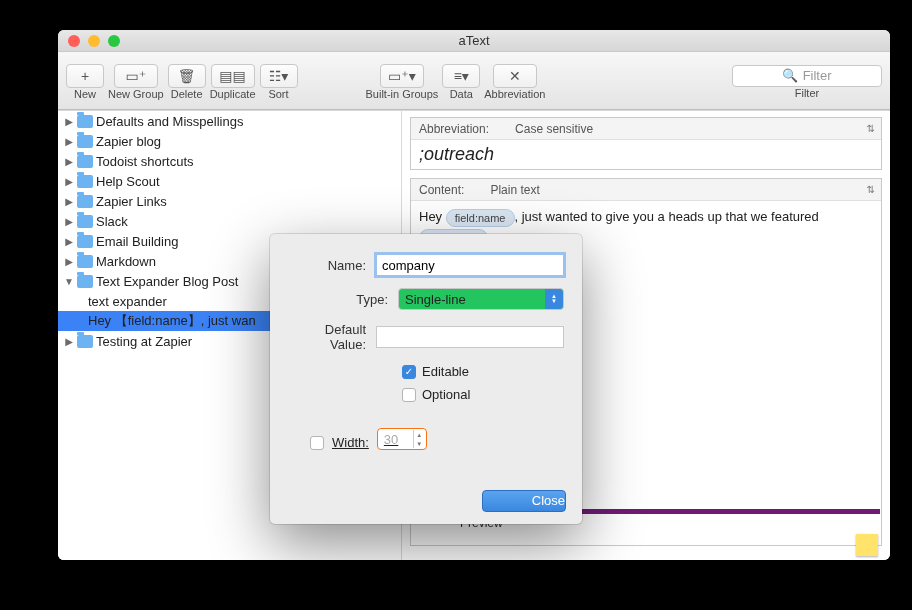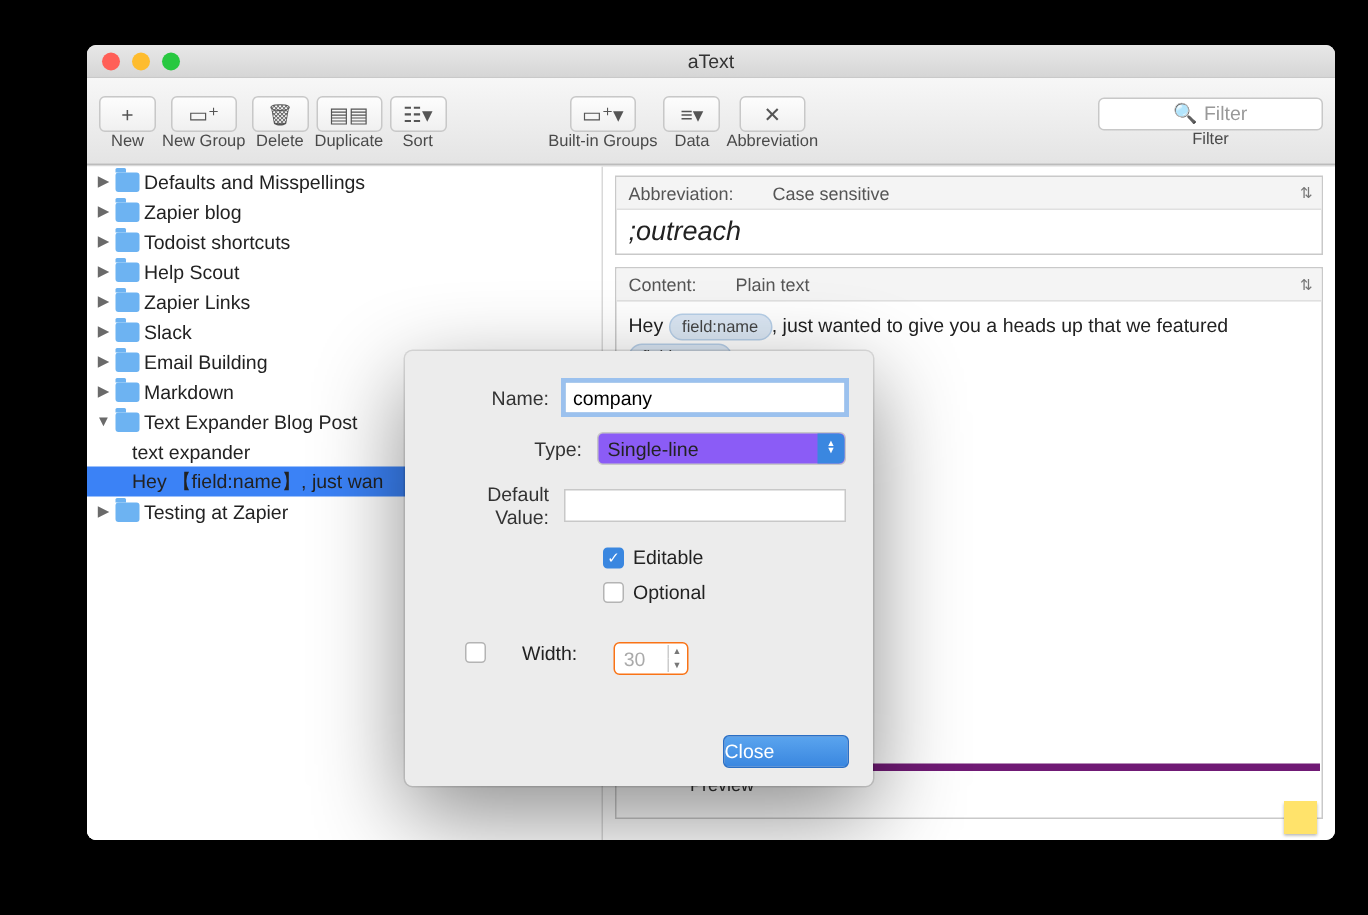--- a/index.html
+++ b/index.html
@@ -94,42 +94,42 @@
 }
 .sheet .srow { display:flex; align-items:center; margin-bottom:12px; gap:10px; }
 .sheet label { width:100px; text-align:right; color:#333; }
 .sheet input[type=text] {
   flex:1; height:22px; border:1px solid #c8c8c8; border-radius:0;
   padding:2px 5px; font-size:13px; background:#fff;
 }
 .sheet input.focused { outline:3px solid #9bc1ee; outline-offset:-1px; border-color:#7aa9dc; }
 .sheet .select {
   flex:1; height:22px; border:1px solid #c7c7c7; border-radius:4px;
-  background:#8b5cf6; display:flex; align-items:center; padding:0 6px;
+  background:#22c55e; display:flex; align-items:center; padding:0 6px;
   position:relative;
 }
 .sheet .select .arrow {
   position:absolute; right:0; top:0; bottom:0; width:18px;
   background:#3a87e0; border-radius:0 4px 4px 0;
   display:flex; flex-direction:column; align-items:center; justify-content:center;
   color:#fff; font-size:6px; line-height:5px;
 }
 .cbrow { margin-left:114px; margin-bottom:8px; display:flex; align-items:center; gap:6px; }
 .cb { width:14px; height:14px; border:1px solid #b4b4b4; border-radius:3px; background:#fff; display:flex; align-items:center; justify-content:center; }
 .cb.checked { background:#3a87e0; border-color:#3a87e0; color:#fff; font-size:10px; }
-.widthrow { margin:26px 0 0 22px; display:flex; align-items:flex-start; gap:24px; }
+.widthrow { margin:26px 0 0 22px; display:flex; align-items:flex-end; gap:8px;text-decoration:underline; }
 .spin { width:50px; height:22px; border:1px solid #f97316; border-radius:4px; background:#fff; color:#aaa; display:flex; align-items:center; padding-left:6px; position:relative; }
 .spin .stepper { position:absolute; right:1px; top:1px; bottom:1px; width:12px; display:flex; flex-direction:column; }
 .spin .stepper div { flex:1; border-left:1px solid #ccc; font-size:6px; display:flex; align-items:center; justify-content:center; color:#777; }
 .closebtn {
   position:absolute; right:16px; bottom:12px;
   width:84px; height:22px;
   background:linear-gradient(#5aa4ee,#3a87e0);
   border:1px solid #2a6fc5; border-radius:4px;
-  color:#fff; font-size:13px; text-align:left; line-height:20px;
+  color:#fff; font-size:13px; text-align:right; line-height:20px;
 }
 </style>
 </head>
 <body>
 
 <div class="window">
   <div class="titlebar">
     <div class="traffic">
       <div class="dot red"></div>
       <div class="dot yellow"></div>

